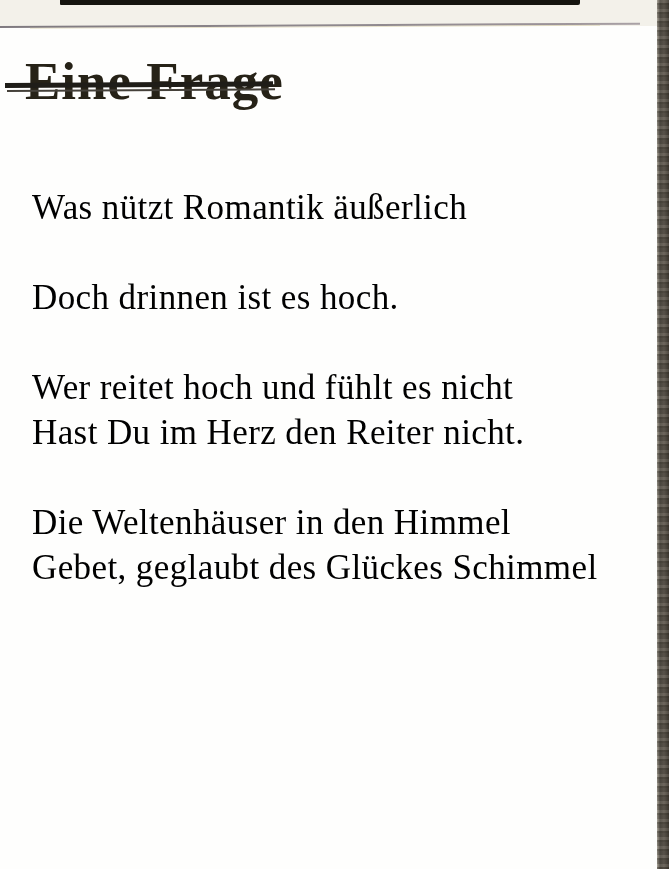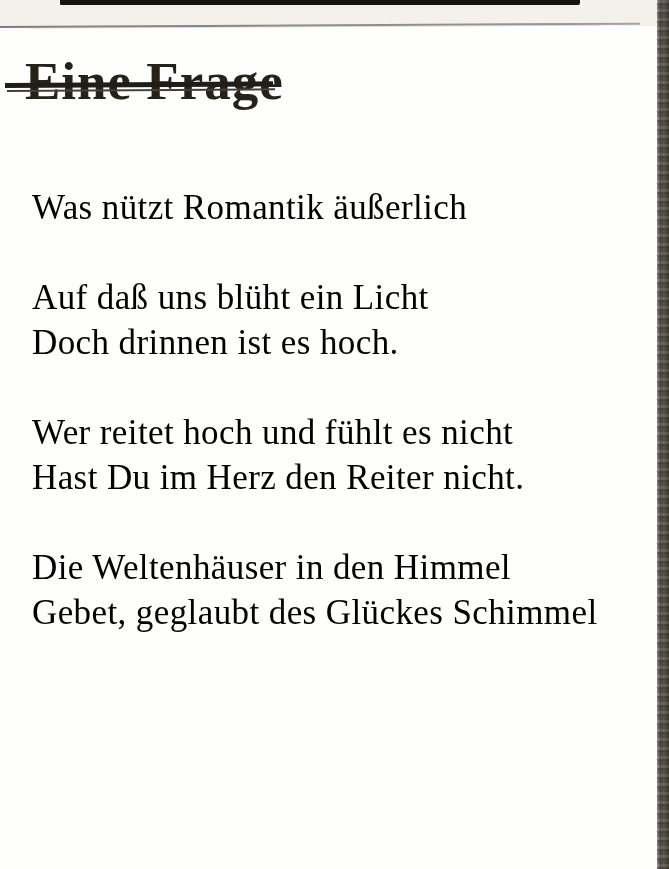--- a/index.html
+++ b/index.html
@@ -133,21 +133,20 @@
   <div class="poem">
 
     <div class="stanza">
       <div class="line">Was nützt Romantik äußerlich</div>
     </div>
 
     <div class="stanza">
     </div>
 
     <div class="stanza">
-      <div class="line">Auf daß uns blüht ein Licht</div>
       <div class="line">Doch drinnen ist es hoch.</div>
     </div>
 
     <div class="stanza">
       <div class="line">Wer reitet hoch und fühlt es nicht</div>
       <div class="line">Hast Du im Herz den Reiter nicht.</div>
     </div>
 
     <div class="stanza">
       <div class="line">Die Weltenhäuser in den Himmel</div>

